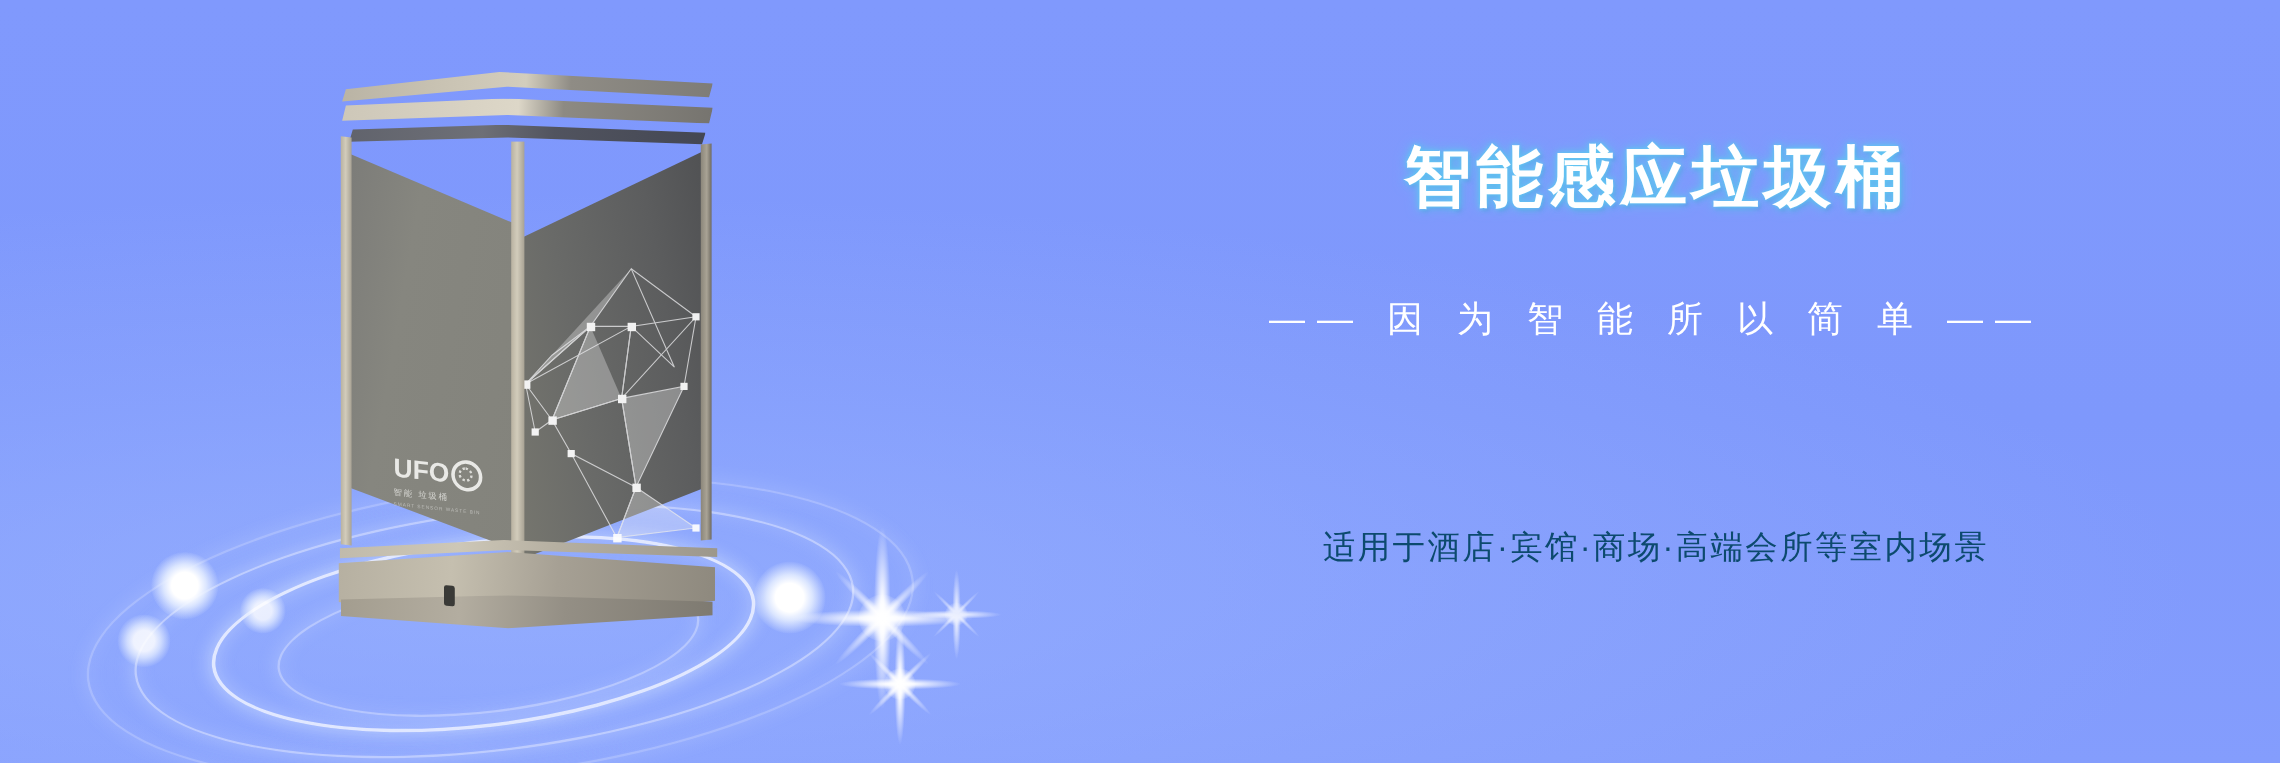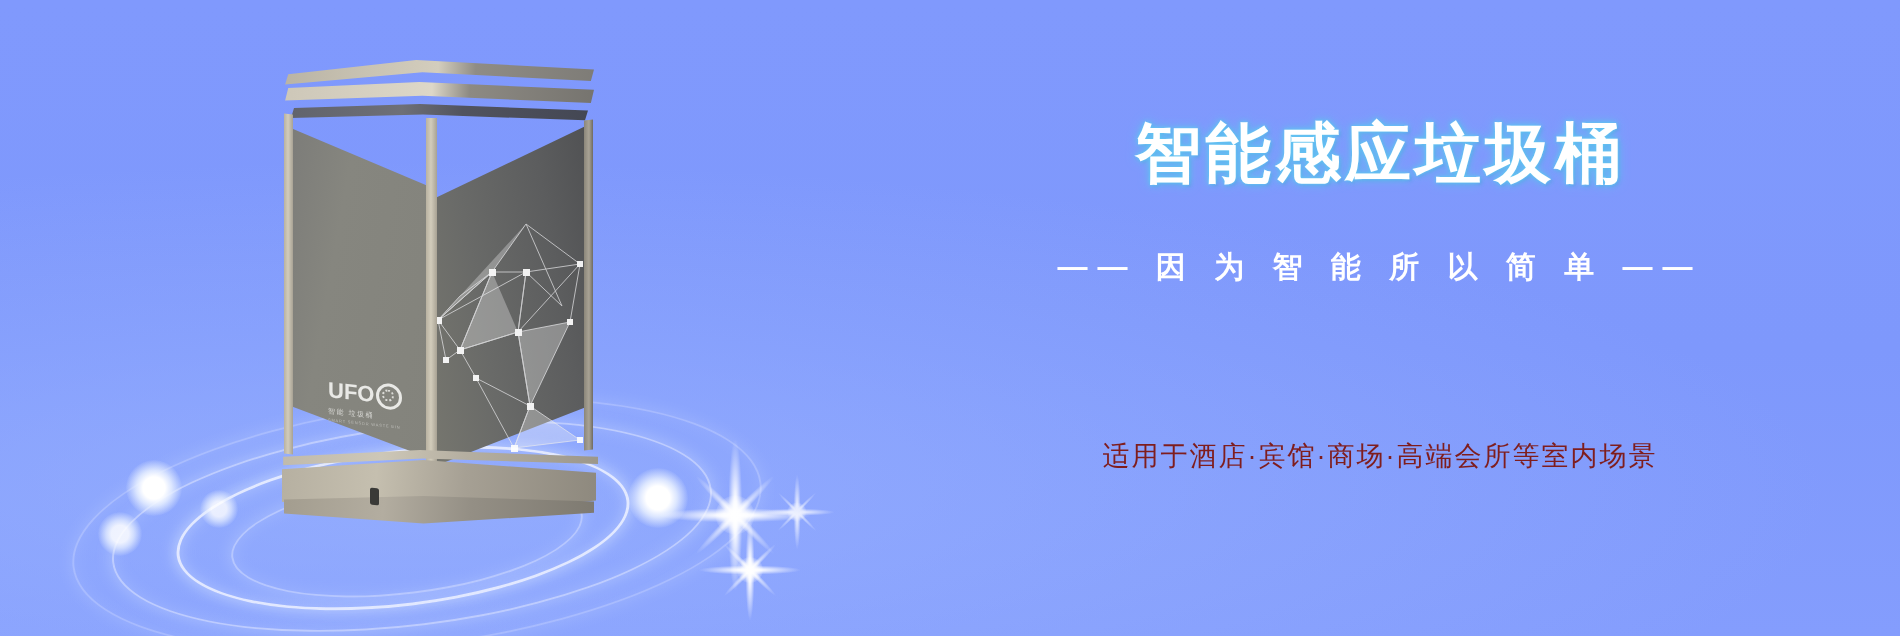--- a/index.html
+++ b/index.html
@@ -292,21 +292,21 @@
     top: 0;
     width: 1040px;
     height: 636px;
   }
 
   .headline {
     position: absolute;
     left: 0; top: 120px;
     width: 1040px;
     text-align: center;
-    font-size: 66px;
+    font-size: 56px;
     font-weight: 700;
     color: #ffffff;
     letter-spacing: 4px;
     line-height: 1;
     white-space: nowrap;
     text-shadow:
       0 0 2px #63c6f2,
       0 0 5px #63c6f2,
       0 0 11px #5fc0ef,
       2px 2px 3px rgba(60,120,200,0.35);
@@ -315,21 +315,21 @@
   .subline {
     position: absolute;
     left: 0; top: 252px;
     width: 1040px;
     text-align: center;
     font-size: 30px;
     color: #ffffff;
     letter-spacing: 10px;
     line-height: 1;
     white-space: nowrap;
-    font-weight: 700;
+    font-weight: 400;
   }
 
   .badge-wrap {
     position: absolute;
     left: 0; top: 337px;
     width: 1040px;
     display: flex;
     justify-content: center;
   }
   .badge {
@@ -343,21 +343,21 @@
     border-radius: 9px;
     white-space: nowrap;
   }
 
   .tagline {
     position: absolute;
     left: 0; top: 443px;
     width: 1040px;
     text-align: center;
     font-size: 27px;
-    color: #7f1d1d;
+    color: #0c4a6e;
     letter-spacing: 2px;
     line-height: 1;
     white-space: nowrap;
     font-weight: 400;
   }
 </style>
 </head>
 <body>
 
 <div class="banner">

